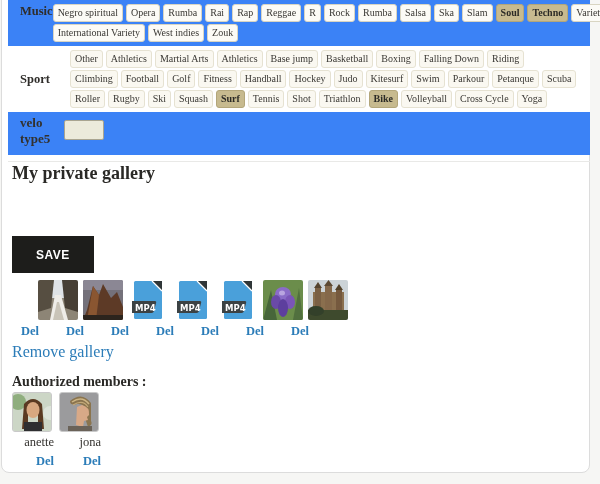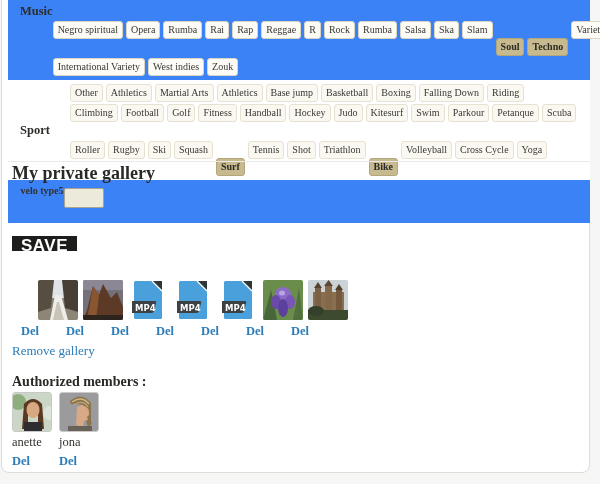--- a/index.html
+++ b/index.html
@@ -14,55 +14,55 @@
   .form-row { display:flex; width:100%; }
   .row-beige { background:#3b82f6; }
   .row-white { background:#ffffff; }
   .label-cell { width:62px; padding:4px 0 0 12px; font-weight:bold; font-size:12.5px; color:#2f2d2a; }
   .label-cell.vcenter { display:flex; align-items:center; padding-top:0; }
   .tags-cell { flex:1; padding:2px 2px 2px 0; }
   .tagline { display:flex; align-items:center; margin:2px 0; white-space:nowrap; }
   .tag { font-size:10px; line-height:12px; padding:2px 4px; margin-right:3px;
          background:#faf8f1; border:1px solid #e6e2d2; border-radius:3px; color:#3a3834; cursor:pointer; }
   .row-beige .tag { background:#fcfbf6; border-color:#d9d5c2; }
-  .tag.sel { background:#c7ba8f; border-color:#b3a67a; font-weight:bold; color:#2b2a26;margin-top:34px; }
+  .tag.sel { background:#c7ba8f; border-color:#b3a67a; font-weight:bold; color:#2b2a26; }
 
   .velo-row { height:43px; }
-  .velo-label { width:56px; padding:3px 0 0 12px; font-weight:bold; font-size:10px; line-height:16px;text-align:center; }
+  .velo-label { width:56px; padding:3px 0 0 12px; font-weight:bold; font-size:13px; line-height:16px; }
   .velo-input { margin-top:8px; width:40px; height:20px; background:#eceadb; border:1px solid #a9a490;
                 border-radius:2px; font-size:11px; padding:0 3px; font-family:"Liberation Serif",serif; }
 
   .divider { position:absolute; left:8px; top:161px; width:582px; height:1px; background:#e9e9e7; }
 
   
   .gal-title { position:absolute; left:12px; top:163px; font-size:18px; font-weight:bold; color:#2a2926; }
   .file-row { position:absolute; left:12px; top:196px; display:flex; align-items:center; }
   .browse-btn { font-family:"Liberation Sans", sans-serif; font-size:12px; color:#4a4a4a;
                 padding:4px 14px; border:1px solid #b3b3b3; border-radius:3px;
                 background:linear-gradient(#fbfbfb,#e4e4e4); cursor:pointer; }
   .no-file { margin-left:9px; font-size:13px; color:#33312e; }
 
-  .save-btn { position:absolute; left:12px; top:236px; min-width:46px; height:15px;
+  .save-btn { position:absolute; left:12px; top:236px; min-width:46px; height:37px;
               background:#1d1d1b; color:#fff; border:none; font-family:"Liberation Sans",sans-serif;
-              font-weight:bold; font-size:17px; letter-spacing:0.5px; padding:0 9px; cursor:pointer; }
+              font-weight:bold; font-size:12px; letter-spacing:0.5px; padding:0 24px; cursor:pointer; }
 
   .gallery-row { position:absolute; left:10px; top:280px; display:flex; }
   .gitem { width:40px; margin-right:5px; text-align:center; }
   .thumb { width:40px; height:40px; border-radius:2px; overflow:hidden; cursor:pointer;margin-left:28px; }
   .thumb svg { display:block; }
   .del-link { display:inline-block; margin-top:4px; font-size:12.5px; font-weight:bold;
               color:#2b7cb8; text-decoration:none; cursor:pointer; }
 
-  .remove-link { position:absolute; left:12px; top:343px; font-size:13px; color:#2b7cb8;
+  .remove-link { position:absolute; left:12px; top:343px; font-size:16px; color:#2b7cb8;
                  text-decoration:none; cursor:pointer; }
 
   
   .members-title { position:absolute; left:12px; top:374px; font-size:14px; font-weight:bold; color:#2a2926; }
   .members-row { position:absolute; left:12px; top:392px; display:flex; }
-  .member { width:42px; margin-right:5px; text-align:left; }
+  .member { width:42px; margin-right:5px; text-align:right; }
   .avatar { width:40px; height:40px; border:1px solid #c9c9c9; border-radius:3px; overflow:hidden; background:#ddd; }
   .member-name { margin-top:3px; font-size:12.5px; color:#33312e; }
 </style>
 </head>
 <body>
 
 <div class="page">
   <div class="card"></div>
 
   <div class="form-rows">

